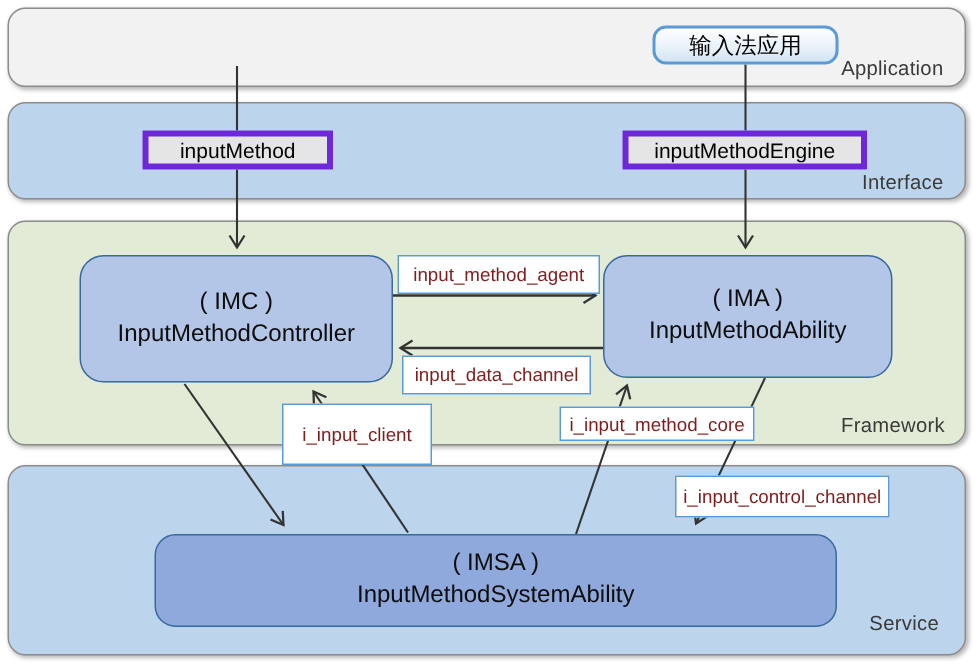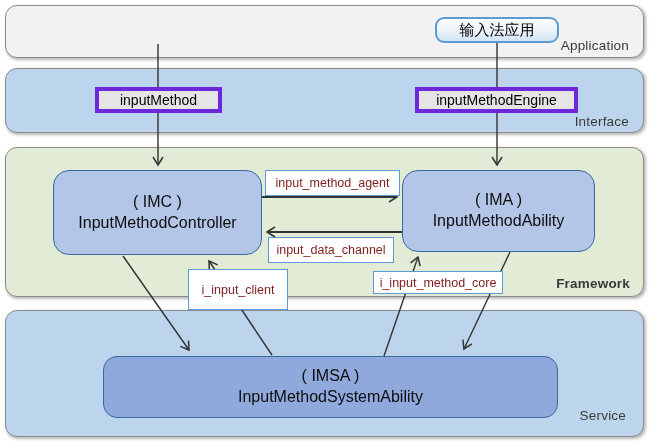--- a/index.html
+++ b/index.html
@@ -15,21 +15,21 @@
   }
   .band-application{top:5px;height:53px;background:#f2f2f2;}
   .band-interface{top:68px;height:65px;background:#bcd5ec;}
   .band-framework{top:147px;height:150px;background:#e1ebd5;}
   .band-service{top:310px;height:127px;background:#bcd5ec;}
   .layer-label{
     position:absolute;font-size:13.5px;color:#3a3a3a;letter-spacing:0.2px;margin-left:36px;
   }
   .ll-application{right:14px;bottom:4px;}
   .ll-interface{right:14px;bottom:3px;text-align:right;}
-  .ll-framework{right:13px;bottom:5px;font-weight:bold;}
+  .ll-framework{right:13px;bottom:5px;}
   .ll-service{right:17px;bottom:13px;}
 
   
   #arrows{position:absolute;left:0;top:0;width:650px;height:445px;pointer-events:none;z-index:2;}
 
   
   .node{position:absolute;display:flex;align-items:center;justify-content:center;
     box-sizing:border-box;text-align:center;z-index:3;}
   .app-box{
     border:2px solid #5b9bd5;border-radius:9px;
@@ -127,14 +127,17 @@
   </div>
   <div class="node edge-label el-datachannel">
     <span>input_data_channel</span>
   </div>
   <div class="node edge-label el-client">
     <span>i_input_client</span>
   </div>
   <div class="node edge-label el-methodcore">
     <span>i_input_method_core</span>
   </div>
+  <div class="node edge-label el-controlchannel">
+    <span>i_input_control_channel</span>
+  </div>
 
 </div>
 
 </body></html>

